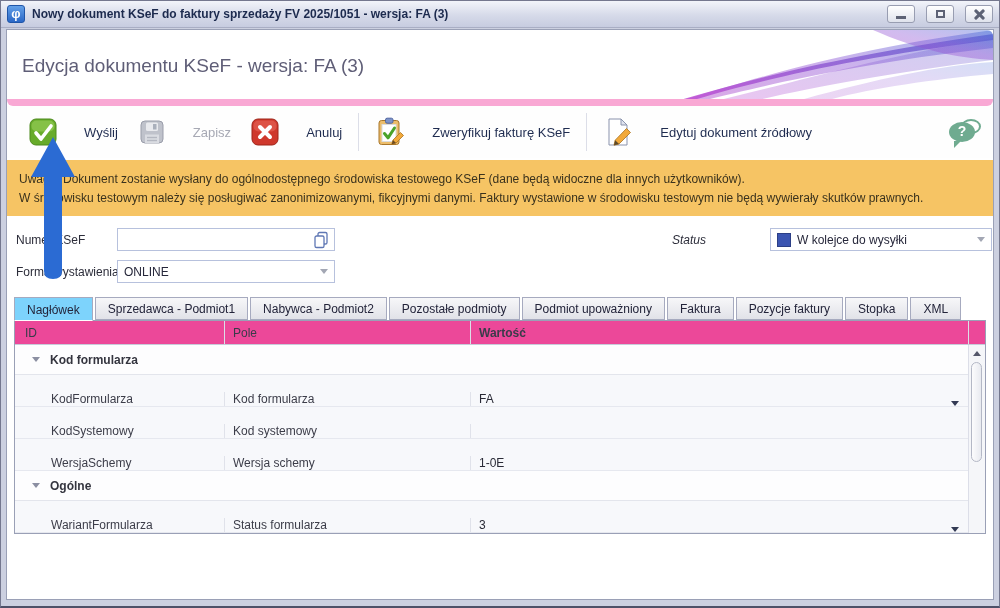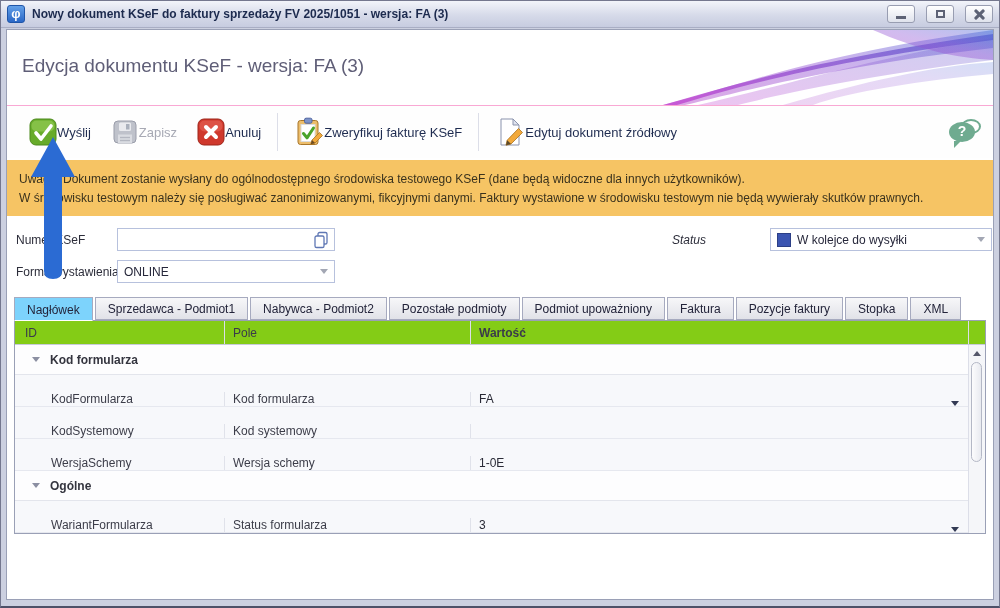--- a/index.html
+++ b/index.html
@@ -43,27 +43,27 @@
   .g-close::before { transform:rotate(45deg); }
   .g-close::after  { transform:rotate(-45deg); }
 
   
   .content {
     position:absolute; left:5px; right:5px; top:28px; bottom:6px;
     background:#fff; border:1px solid #9aa0b6; overflow:hidden;
   }
 
   
-  .page-header { position:relative; height:76px; border-bottom:1px solid #f9a8d4; overflow:hidden; background:#fff; }
+  .page-header { position:relative; height:76px; border-bottom:7px solid #f9a8d4; overflow:hidden; background:#fff;border-radius:6px; }
   .page-title { position:absolute; left:15px; top:25px; font-size:19px; color:#5f5e77; }
   .swoosh { position:absolute; right:0; top:0; }
 
   
   .toolbar { display:flex; align-items:center; height:52px; padding:0 12px; background:#fefefe; }
-  .tb-btn { display:flex; align-items:center; gap:0; padding:4px 10px; font-size:13px; color:#1f2c50; cursor:pointer; }
+  .tb-btn { display:flex; align-items:center; gap:27px; padding:4px 10px; font-size:13px; color:#1f2c50; cursor:pointer; }
   .tb-btn.disabled { color:#a7a9b4; cursor:default; }
   .tb-sep { width:1px; height:38px; background:#dcdee8; margin:0 6px; }
   .tb-help { margin-left:auto; }
   .bubble { position:relative; width:32px; height:26px; }
   .bubble .b2 { position:absolute; right:0; top:0; width:20px; height:15px; border:2px solid #6fab90; border-radius:50%; background:#fff; }
   .bubble .b1 { position:absolute; left:0; top:3px; width:26px; height:20px; background:#6fab90; border-radius:50%; }
   .bubble .tail { position:absolute; left:5px; bottom:-3px; width:0; height:0;
     border-left:7px solid #6fab90; border-bottom:7px solid transparent; }
   .bubble .q { position:absolute; left:0; top:4px; width:26px; text-align:center;
     color:#fff; font-weight:bold; font-size:14px; }
@@ -86,21 +86,21 @@
   .swatch { width:14px; height:14px; border:1px solid #2c3f86; }
 
   
   .tabs { display:flex; align-items:flex-end; margin:5px 0 0 7px; position:relative; z-index:2; }
   .tab { font-size:12px; color:#23243a; padding:4px 12px 5px; margin-right:2px; height:23px;
     background:linear-gradient(#f7f7f9,#e1e2e8); border:1px solid #a6aabf; cursor:pointer; white-space:nowrap; }
   .tab.active { background:#7dd3fc; border-bottom-color:#fff; margin-bottom:-1px; height:24px; padding-top:5px; }
 
   
   .grid { margin:0 7px; border:1px solid #9aa0b6; background:#fff; position:relative; }
-  .t-header { display:flex; align-items:center; height:24px; background:#84cc16;
+  .t-header { display:flex; align-items:center; height:24px; background:#ec4899;
     border-bottom:1px solid #c7cbd9; font-size:12px; color:#3a3b4a; }
   .h-id   { width:210px; padding-left:10px; border-right:1px solid #dcdee8; height:100%; display:flex; align-items:center; }
   .h-pole { width:246px; padding-left:8px;  border-right:1px solid #dcdee8; height:100%; display:flex; align-items:center; }
   .h-wart { flex:1; padding-left:8px; height:100%; display:flex; align-items:center;font-weight:bold; }
   .h-sb   { width:17px; height:100%; border-left:1px solid #dcdee8; }
   .t-body { position:relative; padding-right:17px; }
   .group-row { display:flex; align-items:center; gap:10px; height:30px; background:#fdfdfe;
     border-bottom:1px solid #e3e5ec; padding-left:17px; font-size:12px; font-weight:bold; color:#34353f; }
   .group-tri { width:0; height:0; border-left:4px solid transparent; border-right:4px solid transparent;
     border-top:5px solid #8b8fa2; }

